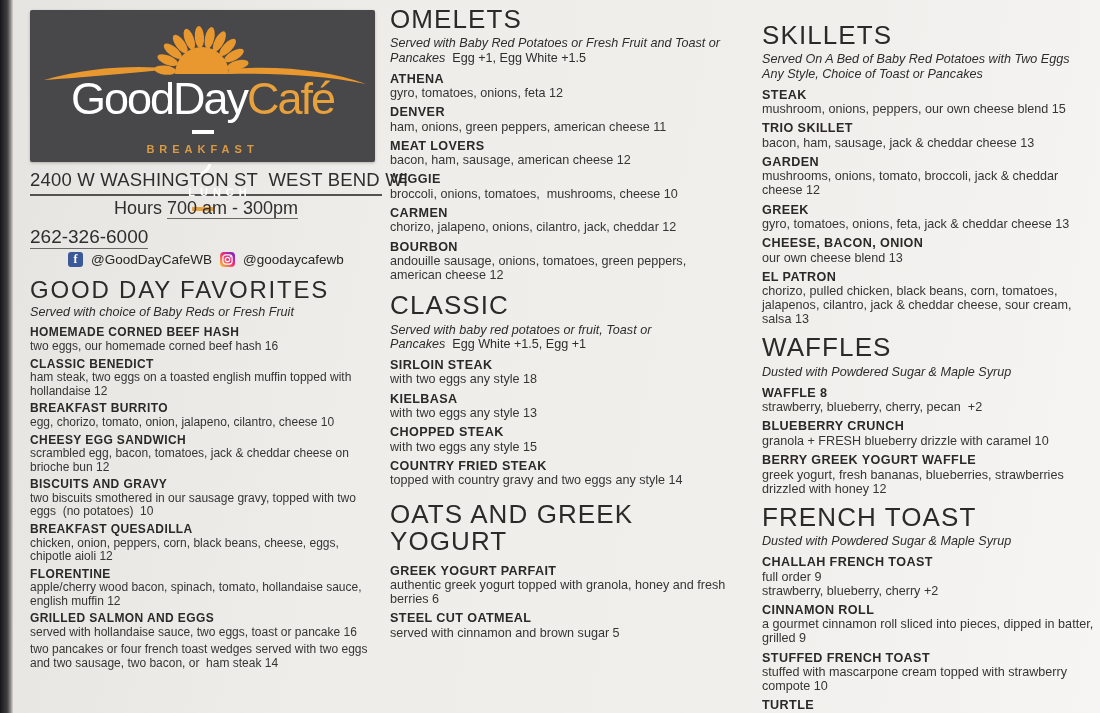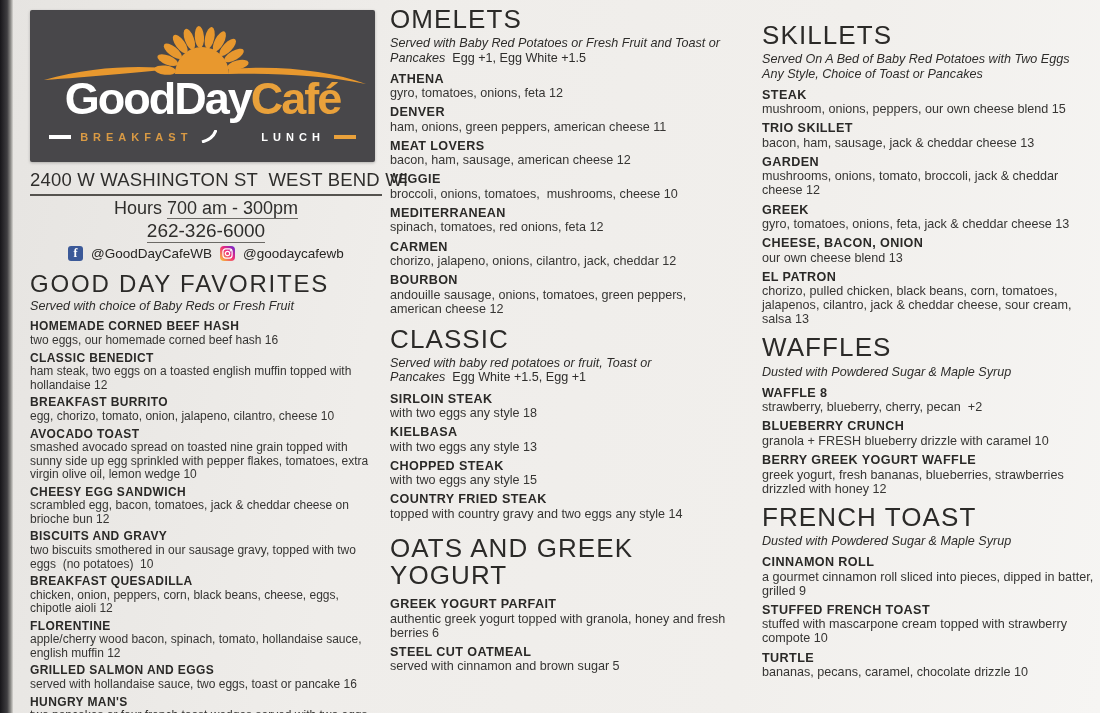--- a/index.html
+++ b/index.html
@@ -20,38 +20,38 @@
   .col-mid   { left:390px; width:344px; }
   .col-right { left:762px; width:332px; }
 
   
   .logo-box {
     width:345px; height:152px; background:#48474a; border-radius:2px;
     padding-top:4px; box-shadow:0 1px 3px rgba(0,0,0,.25);
   }
   .logo-sun { display:block; margin:0 auto; }
   .logo-line { text-align:center; margin-top:-16px; line-height:1;
-    font-size:45px; font-weight:bold; letter-spacing:-2px; white-space:nowrap; }
+    font-size:45px; font-weight:normal; letter-spacing:-2px; white-space:nowrap; }
   .logo-primary { color:#ffffff; }
   .logo-secondary { color:#e9a13b; }
-  .tagline { display:flex; align-items:center; justify-content:center; gap:9px; margin-top:9px; }
+  .tagline { display:flex; align-items:center; justify-content:center; gap:9px; margin-top:9px;flex-direction:column; }
   .tag-dash { display:inline-block; width:22px; height:4px; }
   .tag-dash.white { background:#fff; }
   .tag-dash.orange { background:#e9a13b; }
   .tag-word { font-size:11px; font-weight:bold; letter-spacing:5px; }
   .tag-breakfast { color:#d99a44; }
   .tag-lunch { color:#ffffff;padding-left:35px; }
   .tag-tick { width:16px; height:13px; }
 
   
   .address { margin-top:7px; font-size:18.5px; font-weight:500; letter-spacing:.2px;
     text-align:center; white-space:pre; border-bottom:2px solid #55534f; padding-bottom:3px; }
   .hours { margin-top:2px; text-align:center; font-size:18px; }
   .hours-value { border-bottom:1.5px solid #6b6965;margin-top:8px; }
-  .phone-row { text-align:center; margin-top:1px; }
+  .phone-row { text-align:left; margin-top:7px; }
   .phone { display:inline-block; font-size:19px; border-bottom:1.5px solid #6b6965; }
   .social { display:flex; align-items:center; justify-content:center; gap:8px; margin-top:3px; }
   .fb-icon { display:inline-flex; align-items:center; justify-content:center;
     width:15px; height:15px; border-radius:3px; background:#3b5998; color:#fff;
     font-size:12px; font-weight:bold; font-family:"Liberation Serif",serif; }
   .ig-icon { display:inline-flex; align-items:center; justify-content:center;
     width:15px; height:15px; border-radius:4px;
     background:linear-gradient(45deg,#f9ce34 0%,#ee2a7b 55%,#6228d7 100%); }
   .handle { font-size:13.5px; font-weight:500; color:#262522; }
 
@@ -144,45 +144,40 @@
       </div>
       <div class="item">
         <div class="item-name">CLASSIC BENEDICT</div>
         <div class="item-desc">ham steak, two eggs on a toasted english muffin topped with hollandaise 12</div>
       </div>
       <div class="item">
         <div class="item-name">BREAKFAST BURRITO</div>
         <div class="item-desc">egg, chorizo, tomato, onion, jalapeno, cilantro, cheese 10</div>
       </div>
       <div class="item">
-        <div class="item-name">AVOCADO TOAST</div>
-        <div class="item-desc">smashed avocado spread on toasted nine grain topped with sunny side up egg sprinkled with pepper flakes, tomatoes, extra virgin olive oil, lemon wedge 10</div>
-      </div>
-      <div class="item">
         <div class="item-name">CHEESY EGG SANDWICH</div>
         <div class="item-desc">scrambled egg, bacon, tomatoes, jack &amp; cheddar cheese on brioche bun 12</div>
       </div>
       <div class="item">
         <div class="item-name">BISCUITS AND GRAVY</div>
         <div class="item-desc">two biscuits smothered in our sausage gravy, topped with two eggs  (no potatoes)  10</div>
       </div>
       <div class="item">
         <div class="item-name">BREAKFAST QUESADILLA</div>
         <div class="item-desc">chicken, onion, peppers, corn, black beans, cheese, eggs, chipotle aioli 12</div>
       </div>
       <div class="item">
         <div class="item-name">FLORENTINE</div>
         <div class="item-desc">apple/cherry wood bacon, spinach, tomato, hollandaise sauce, english muffin 12</div>
       </div>
       <div class="item">
         <div class="item-name">GRILLED SALMON AND EGGS</div>
         <div class="item-desc">served with hollandaise sauce, two eggs, toast or pancake 16</div>
       </div>
       <div class="item">
-        <div class="item-name">HUNGRY MAN'S</div>
         <div class="item-desc">two pancakes or four french toast wedges served with two eggs and two sausage, two bacon, or  ham steak 14</div>
       </div>
     </div>
   </div>
 
   <div class="col col-mid">
 
     <div class="section" style="margin-top:0">
       <div class="section-title">OMELETS</div>
       <div class="sub"><span>Served with Baby Red Potatoes or Fresh Fruit and Toast or Pancakes</span><span class="sub-reg">Egg +1, Egg White +1.5</span></div>
@@ -196,24 +191,20 @@
       </div>
       <div class="item">
         <div class="item-name">MEAT LOVERS</div>
         <div class="item-desc">bacon, ham, sausage, american cheese 12</div>
       </div>
       <div class="item">
         <div class="item-name">VEGGIE</div>
         <div class="item-desc">broccoli, onions, tomatoes,  mushrooms, cheese 10</div>
       </div>
       <div class="item">
-        <div class="item-name">MEDITERRANEAN</div>
-        <div class="item-desc">spinach, tomatoes, red onions, feta 12</div>
-      </div>
-      <div class="item">
         <div class="item-name">CARMEN</div>
         <div class="item-desc">chorizo, jalapeno, onions, cilantro, jack, cheddar 12</div>
       </div>
       <div class="item">
         <div class="item-name">BOURBON</div>
         <div class="item-desc">andouille sausage, onions, tomatoes, green peppers,  american cheese 12</div>
       </div>
     </div>
 
     <div class="section">
@@ -296,20 +287,25 @@
       <div class="item">
         <div class="item-name">BERRY GREEK YOGURT WAFFLE</div>
         <div class="item-desc">greek yogurt, fresh bananas, blueberries, strawberries drizzled with honey 12</div>
       </div>
     </div>
 
     <div class="section">
       <div class="section-title">FRENCH TOAST</div>
       <div class="sub">Dusted with Powdered Sugar &amp; Maple Syrup</div>
       <div class="item">
+        <div class="item-name">CHALLAH FRENCH TOAST</div>
+        <div class="item-desc">full order 9
+strawberry, blueberry, cherry +2</div>
+      </div>
+      <div class="item">
         <div class="item-name">CINNAMON ROLL</div>
         <div class="item-desc">a gourmet cinnamon roll sliced into pieces, dipped in batter, grilled 9</div>
       </div>
       <div class="item">
         <div class="item-name">STUFFED FRENCH TOAST</div>
         <div class="item-desc">stuffed with mascarpone cream topped with strawberry compote 10</div>
       </div>
       <div class="item">
         <div class="item-name">TURTLE</div>
         <div class="item-desc">bananas, pecans, caramel, chocolate drizzle 10</div>

